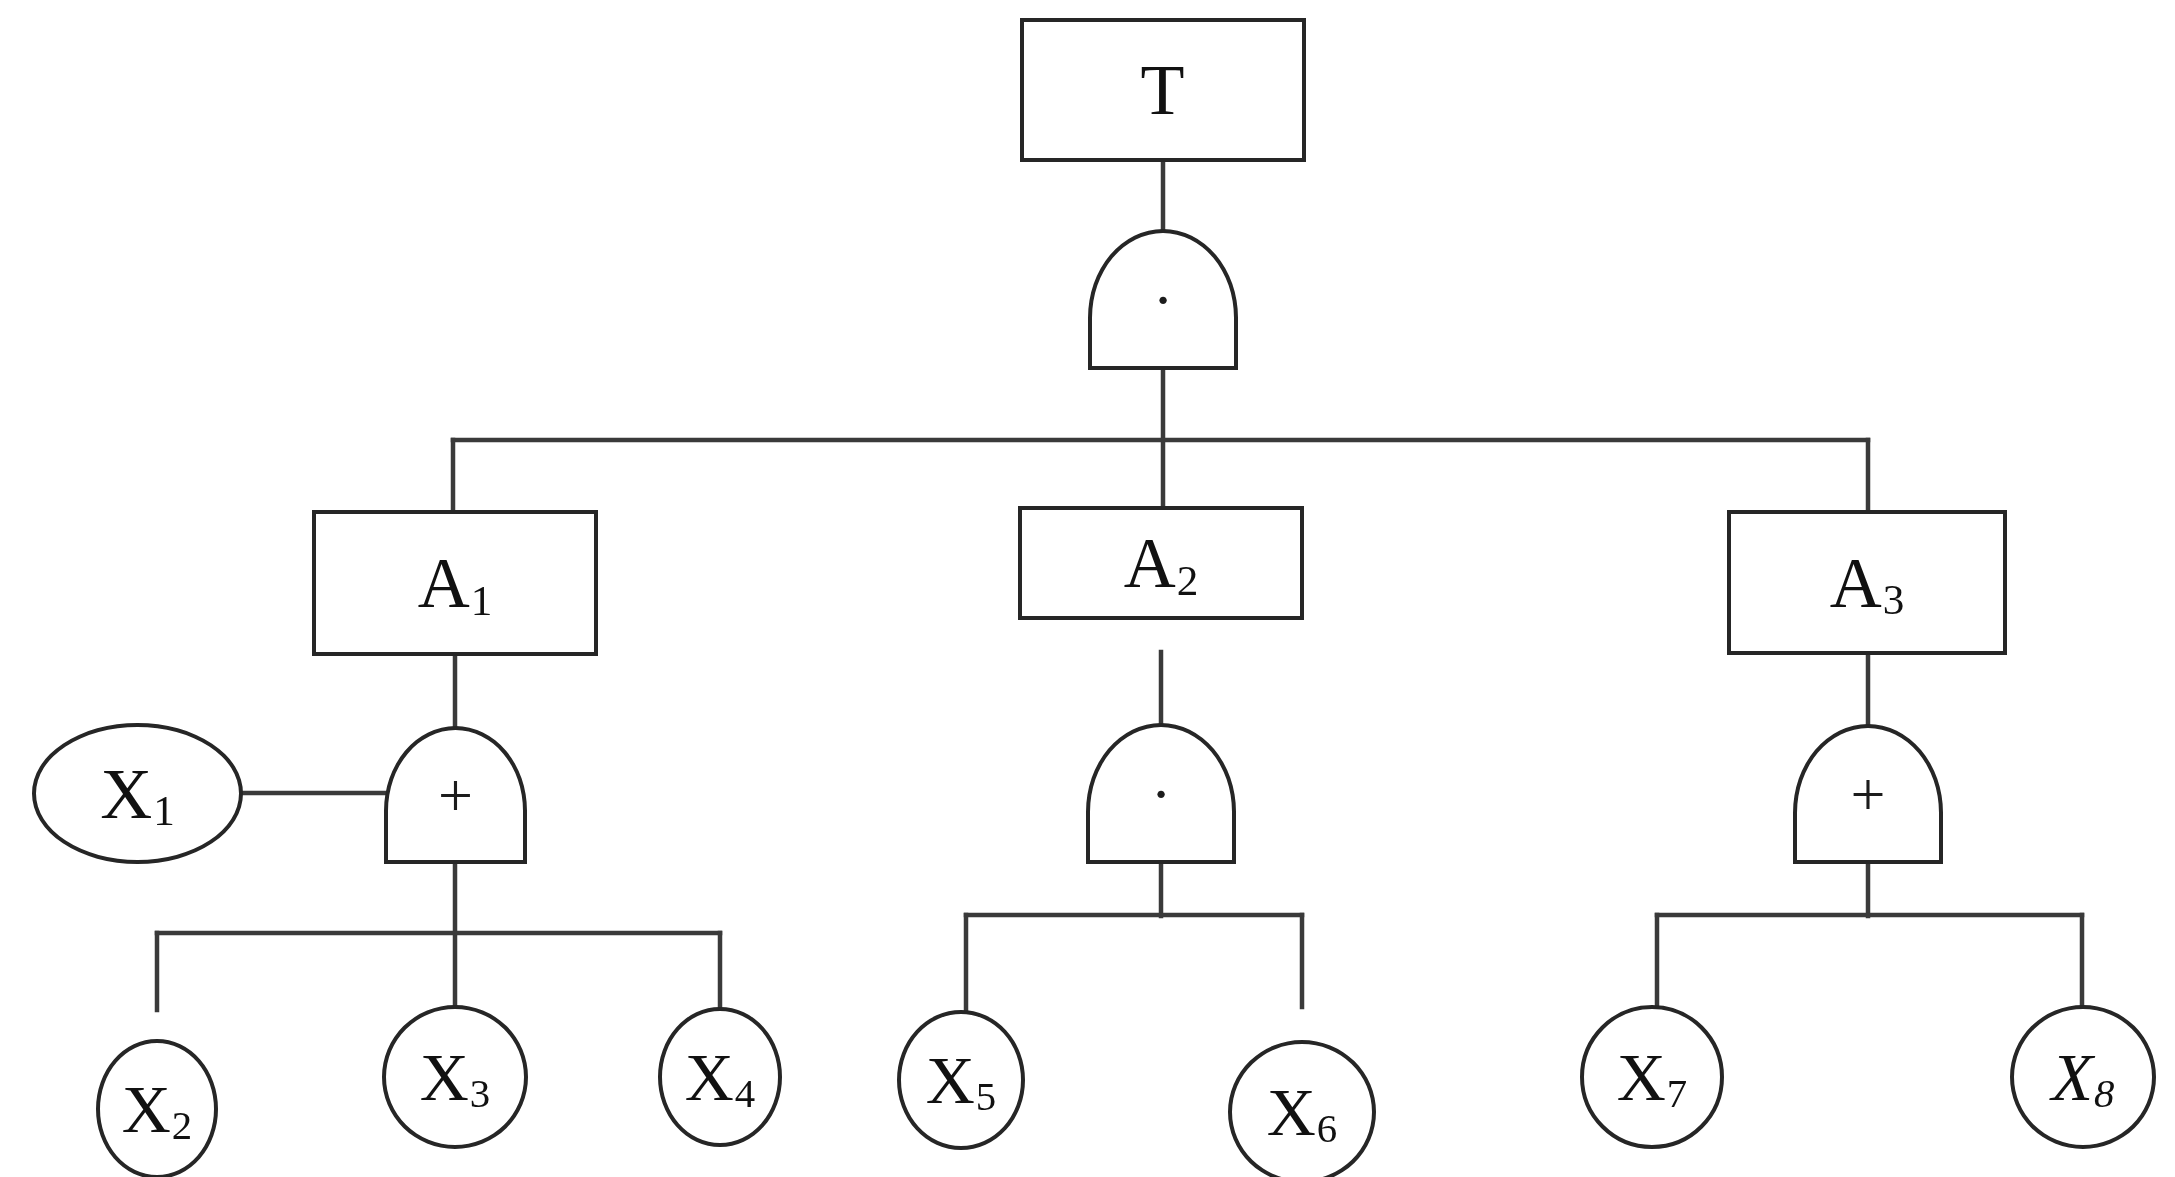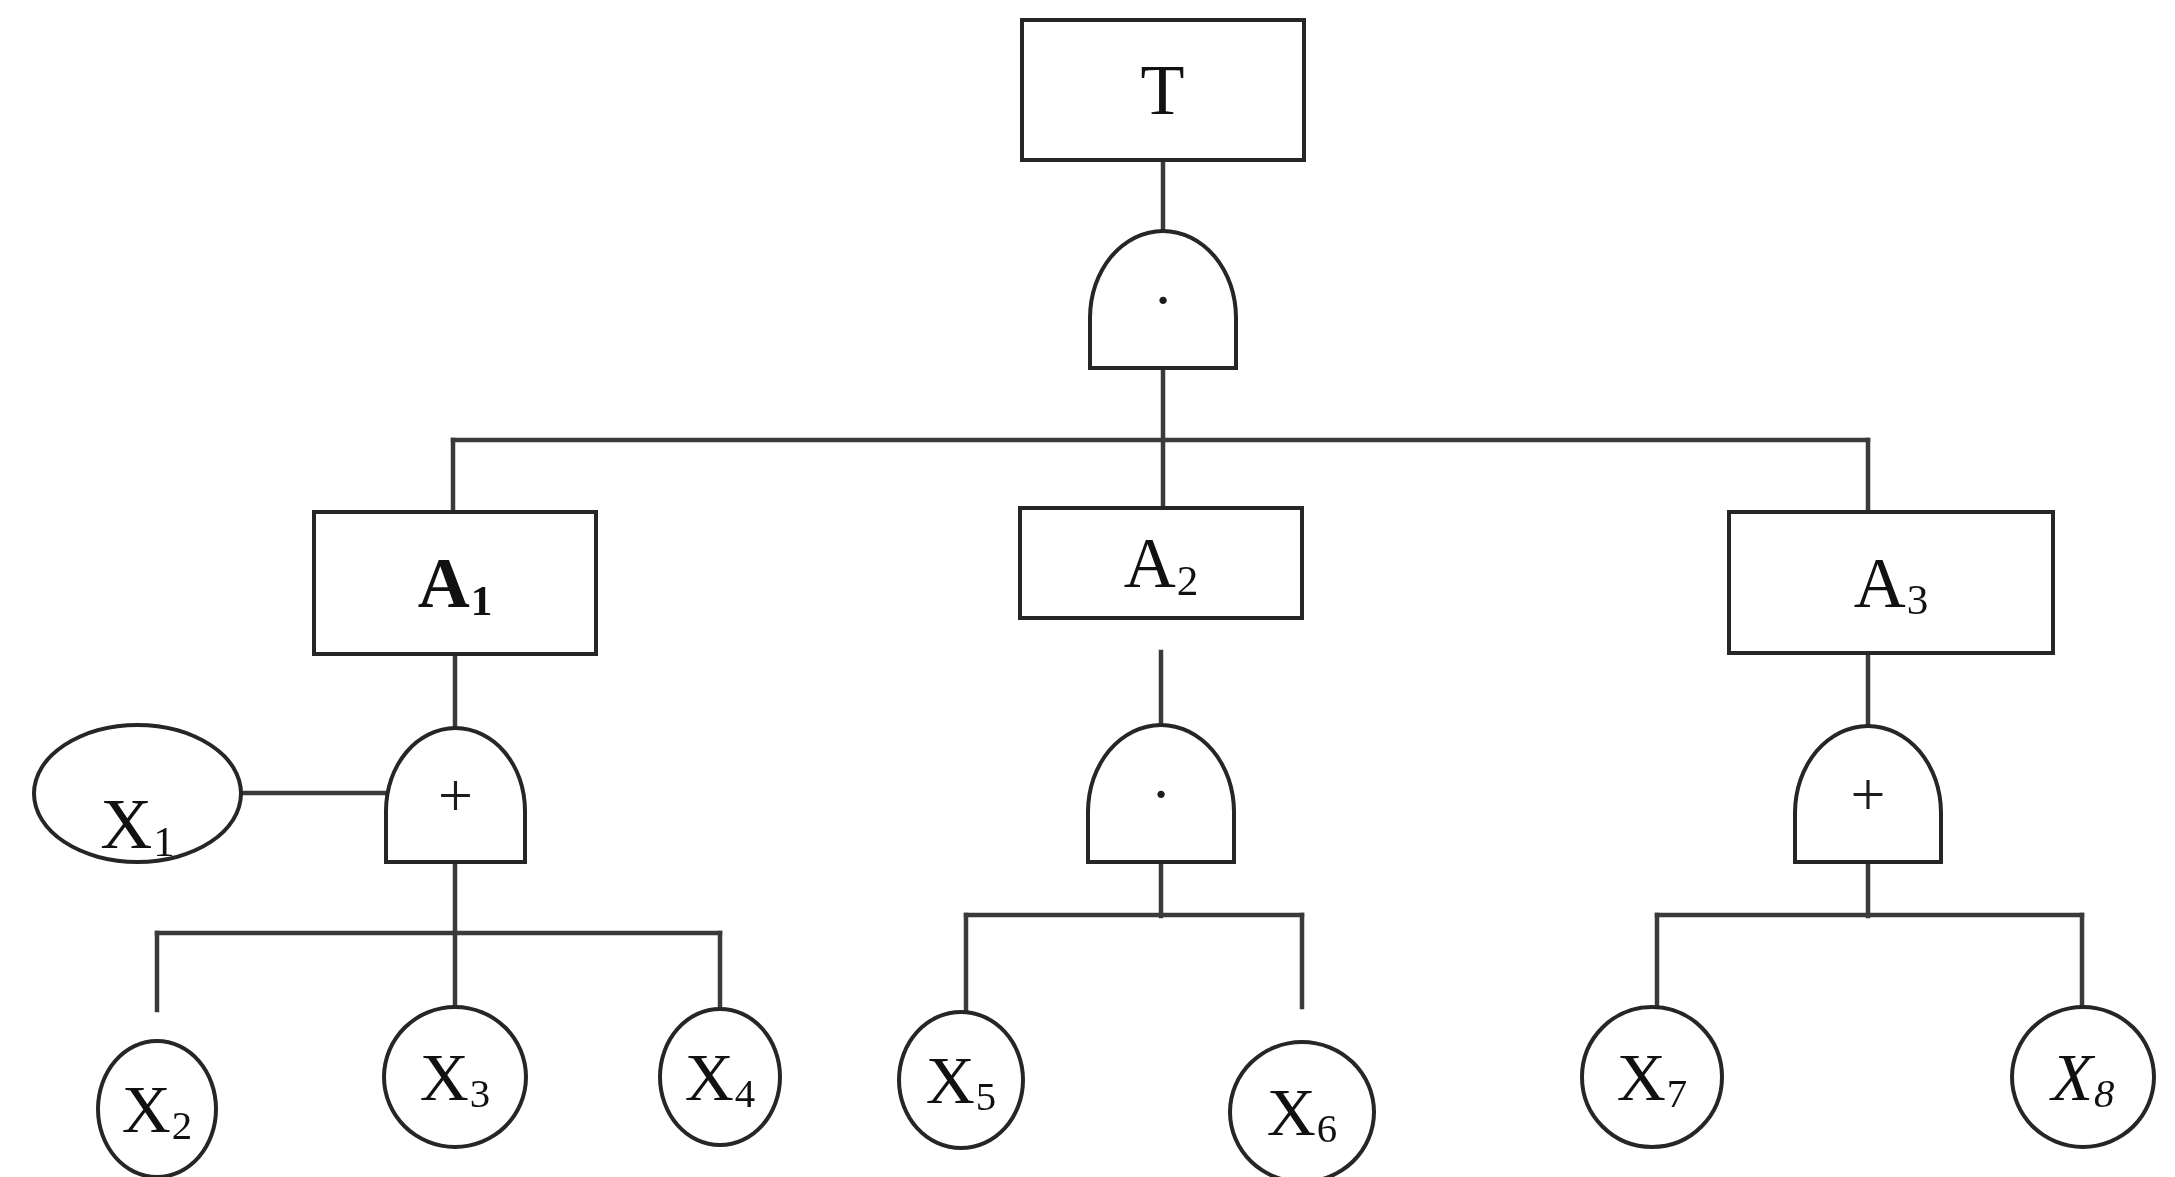--- a/index.html
+++ b/index.html
@@ -29,21 +29,20 @@
     display: flex;
     align-items: center;
     justify-content: center;
   }
   .event-box {  }
   .basic-circle {
     border-radius: 50%;
   }
   .cond-ellipse {
     border-radius: 50%;
-    align-items: flex-end;
   }
   .gate {
     border-radius: 76px 76px 0 0 / 90px 90px 0 0;
   }
   .lbl {
     font-size: 72px;
     line-height: 1;
     white-space: nowrap;
     letter-spacing: 0px;
   }
@@ -98,41 +97,41 @@
   </svg>
 
   <div class="node event-box" style="left:1020px; top:18px; width:286px; height:144px;">
     <span class="lbl"><span>T</span><span class="sub"></span></span>
   </div>
 
   <div class="node gate" style="left:1088px; top:229px; width:150px; height:141px;">
     <span class="gate-symbol">·</span>
   </div>
 
-  <div class="node event-box" style="left:312px; top:510px; width:286px; height:146px;font-weight:bold;">
+  <div class="node event-box" style="left:312px; top:510px; width:286px; height:146px;">
     <span class="lbl"><span>A</span><span class="sub">1</span></span>
   </div>
 
   <div class="node gate" style="left:384px; top:726px; width:143px; height:138px;">
     <span class="gate-symbol">+</span>
   </div>
 
   <div class="node cond-ellipse" style="left:32px; top:723px; width:211px; height:141px;">
     <span class="lbl"><span>X</span><span class="sub">1</span></span>
   </div>
 
   <div class="node event-box" style="left:1018px; top:506px; width:286px; height:114px;">
     <span class="lbl"><span>A</span><span class="sub">2</span></span>
   </div>
 
   <div class="node gate" style="left:1086px; top:723px; width:150px; height:141px;">
     <span class="gate-symbol">·</span>
   </div>
 
-  <div class="node event-box" style="left:1727px; top:510px; width:328px; height:145px;font-family:Liberation Serif, serif;">
+  <div class="node event-box" style="left:1727px; top:510px; width:280px; height:145px;font-family:Liberation Serif, serif;">
     <span class="lbl"><span>A</span><span class="sub">3</span></span>
   </div>
 
   <div class="node gate" style="left:1793px; top:724px; width:150px; height:140px;">
     <span class="gate-symbol">+</span>
   </div>
 
   <div class="node basic-circle" style="left:96px; top:1039px; width:122px; height:140px;text-align:right;">
     <span class="lbl"><span>X</span><span class="sub">2</span></span>
   </div>

